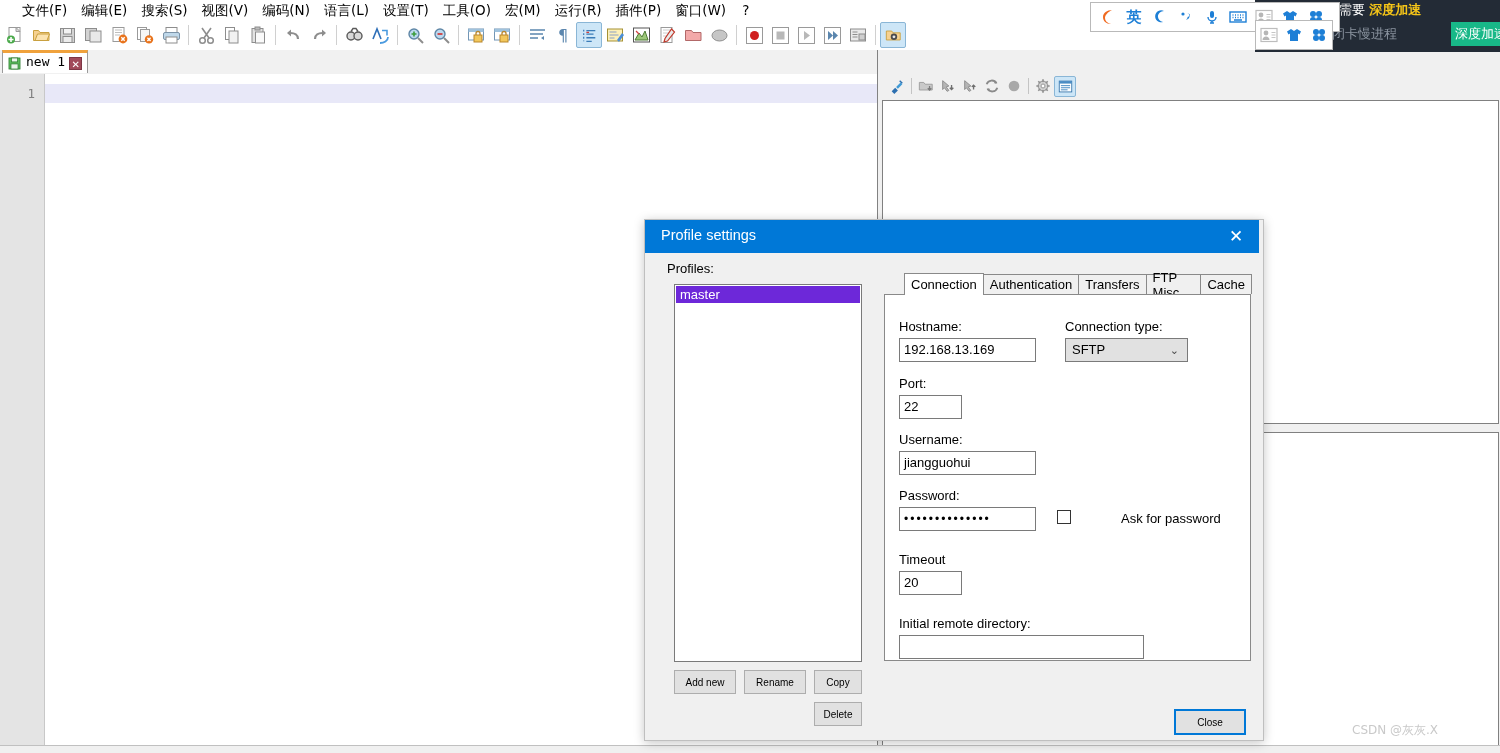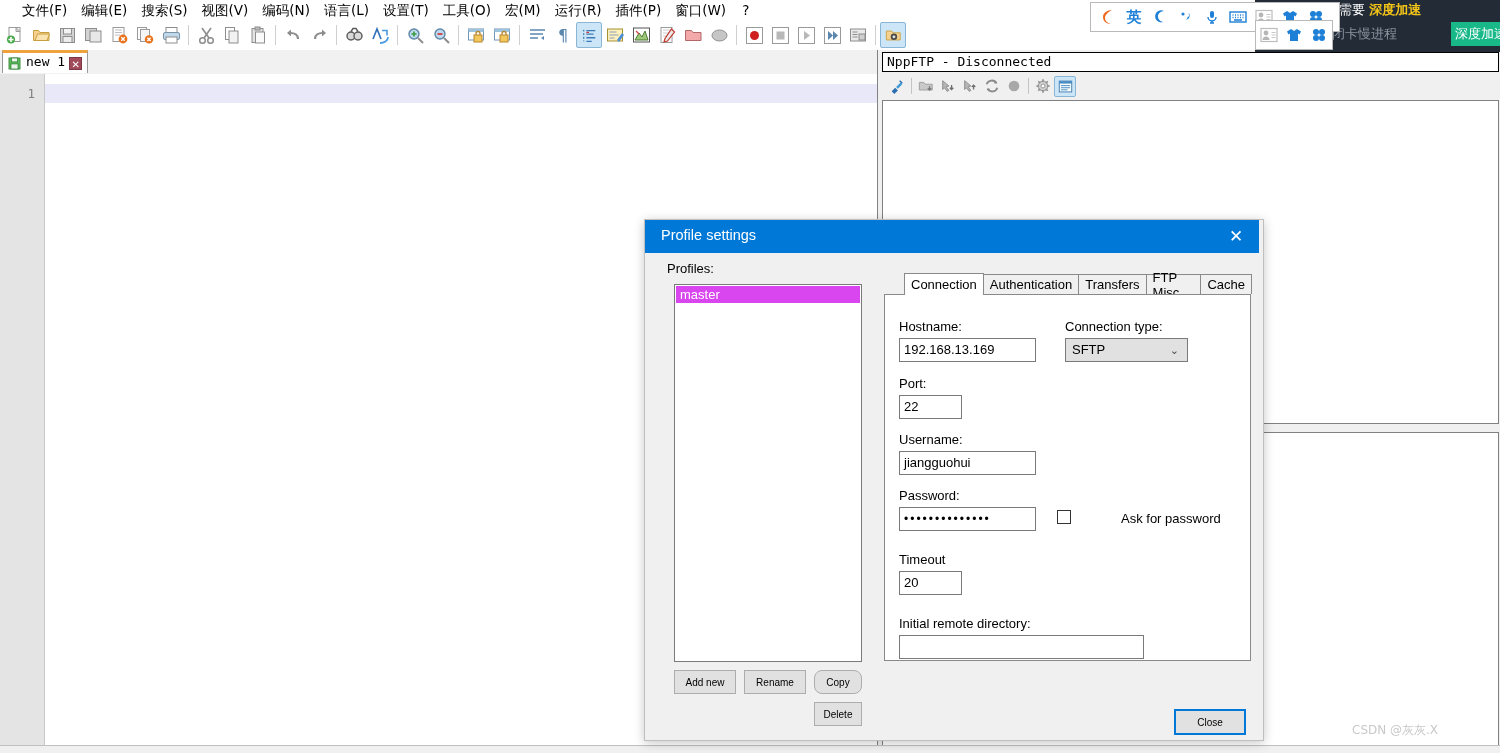--- a/index.html
+++ b/index.html
@@ -78,28 +78,28 @@
   #dlg-titlebar{position:absolute;left:0;top:0;width:614px;height:33px;background:#0078d7;}
   #dlg-title{position:absolute;left:16px;top:7px;font-size:14.5px;color:#ffffff;
              font-family:"Liberation Sans",sans-serif;}
   #dlg-close{position:absolute;right:0;top:0;width:46px;height:33px;display:flex;
              align-items:center;justify-content:center;color:#fff;font-size:17px;line-height:1;}
 
   #lbl-profiles{position:absolute;left:22px;top:41px;font-size:13px;}
   #profiles-list{position:absolute;left:29px;top:64px;width:188px;height:378px;background:#ffffff;
                  border:1px solid #7a7a7a;box-sizing:border-box;padding:1px;}
   .prow{height:17px;line-height:17px;padding-left:4px;font-size:13px;color:#000;}
-  .prow.sel{background:#d946ef;color:#ffffff;}
+  .prow.sel{background:#6d28d9;color:#ffffff;}
 
   .wbtn{position:absolute;background:#e1e1e1;border:1px solid #adadad;box-sizing:border-box;
         font-size:10px;color:#000;display:flex;align-items:center;justify-content:center;
         font-family:"Liberation Sans",sans-serif;}
   #btn-addnew{left:29px;top:450px;width:62px;height:24px;}
   #btn-rename{left:99px;top:450px;width:62px;height:24px;}
-  #btn-copy{left:169px;top:450px;width:48px;height:24px;border-radius:8px;}
+  #btn-copy{left:169px;top:450px;width:48px;height:24px;}
   #btn-delete{left:169px;top:482px;width:48px;height:24px;}
   #btn-close{left:529px;top:489px;width:72px;height:26px;border:2px solid #0078d7;background:#e1e1e1;}
 
   
   #tabctl{position:absolute;left:239px;top:53px;width:367px;height:388px;}
   #tabstrip{position:absolute;left:0;top:0;height:22px;display:flex;align-items:center;padding-left:20px;}
   .dtab{height:20px;border:1px solid #898989;border-bottom:none;background:#f0f0f0;
         font-size:13px;padding:0 6px;display:flex;align-items:center;box-sizing:border-box;
         margin-right:-1px;color:#000;}
   .dtab.active{background:#ffffff;height:22px;position:relative;z-index:3;}
@@ -403,21 +403,20 @@
   <div id="editor">
     <div id="gutter">
       <div class="ln">1</div>
     </div>
     <div id="codearea">
       <div id="caretline"></div>
     </div>
   </div>
 
   <div id="nppftp">
-    <div id="ftp-title">NppFTP - Disconnected</div>
     <div id="ftp-toolbar">
       <div class="fbtn">
         <svg width="16" height="16" viewBox="0 0 18 18">
             <path d="M3 15l4-4 3 3-4 4z" fill="#2c6fb0"></path>
             <path d="M8 10l5-5 2 2-5 5z" fill="#3f9ad6"></path>
             <path d="M12 3l3 3" stroke="#2c6fb0" stroke-width="1.6"></path>
           </svg>
       </div>
       <div class="fsep"></div>
       <div class="fbtn">

